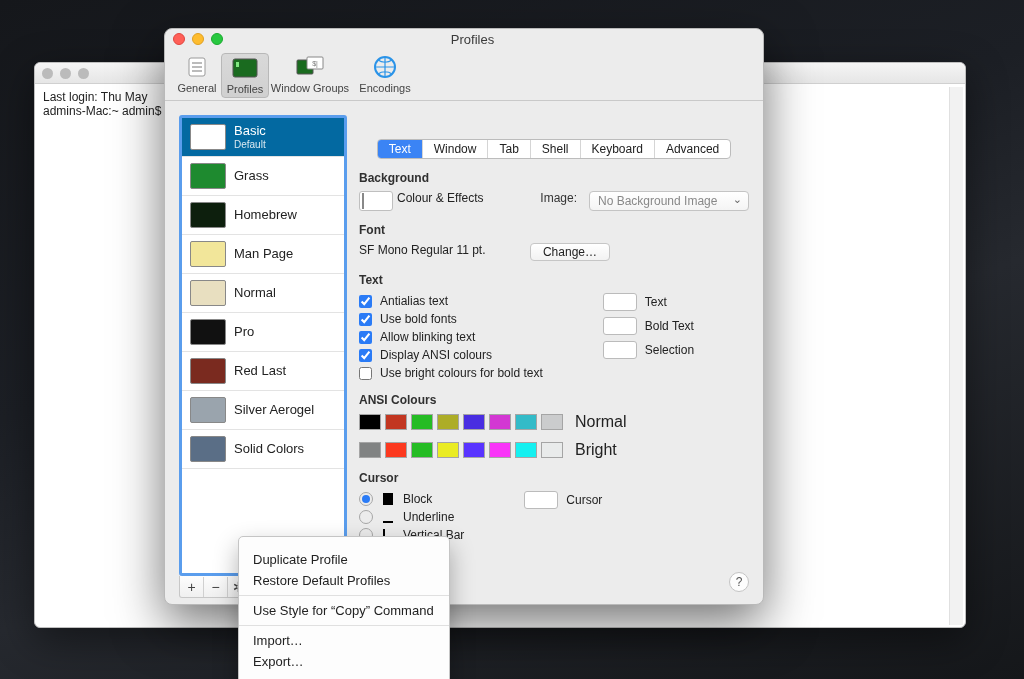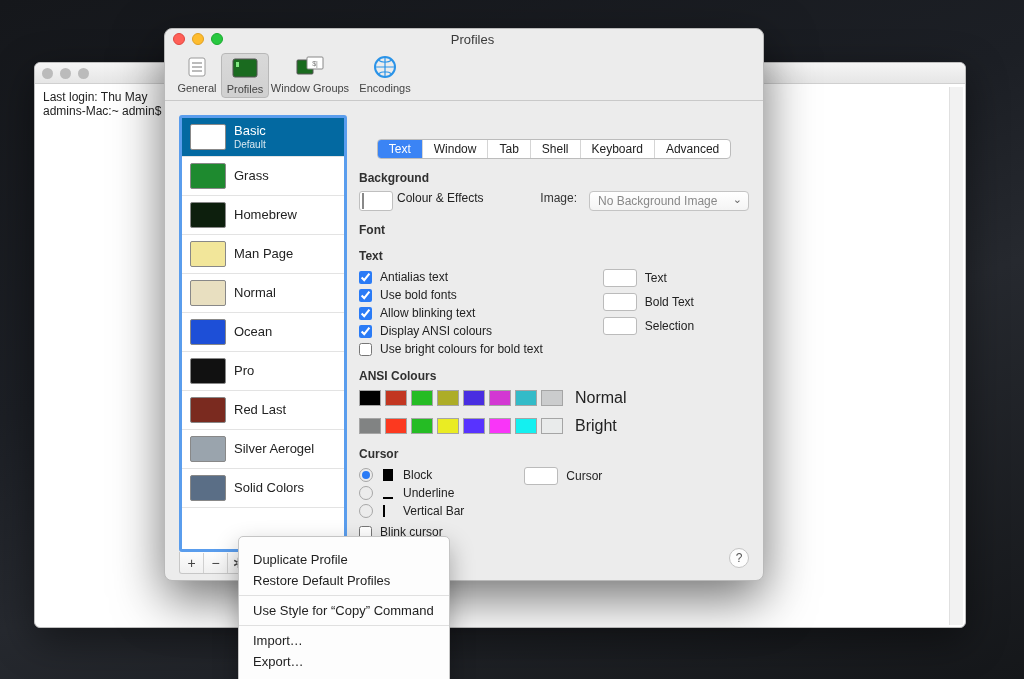--- a/index.html
+++ b/index.html
@@ -173,26 +173,20 @@
               <span>Man Page</span>
             </span>
           </div>
           <div class="profile-item">
             <span class="thumb" style="background: rgb(232, 223, 192);"></span>
             <span class="labels">
               <span>Normal</span>
             </span>
           </div>
           <div class="profile-item">
-            <span class="thumb" style="background: rgb(29, 79, 215);"></span>
-            <span class="labels">
-              <span>Ocean</span>
-            </span>
-          </div>
-          <div class="profile-item">
             <span class="thumb" style="background: rgb(17, 17, 17);"></span>
             <span class="labels">
               <span>Pro</span>
             </span>
           </div>
           <div class="profile-item">
             <span class="thumb" style="background: rgb(122, 42, 31);"></span>
             <span class="labels">
               <span>Red Last</span>
             </span>
@@ -232,20 +226,26 @@
 
       <div class="section-h">Background</div>
       <div class="row">
         <span class="swatch-btn"><span class="inner" style="background:#fff"></span></span>
         <span>Colour &amp; Effects</span>
         <span class="label-right">Image:</span>
         <span class="popup">No Background Image</span>
       </div>
 
       <div class="section-h">Font</div>
+      <div class="row">
+        <span>SF Mono Regular 11 pt.</span>
+        <span style="margin-left:auto"></span>
+        <span class="btn">Change…</span>
+        <span style="width:135px"></span>
+      </div>
 
       <div class="section-h">Text</div>
       <div class="flexcol">
         <div class="col">
           <label class="chk">
               <input type="checkbox" checked="" style="">
               <span>Antialias text</span>
             </label>
           <label class="chk">
               <input type="checkbox" checked="" style="">

